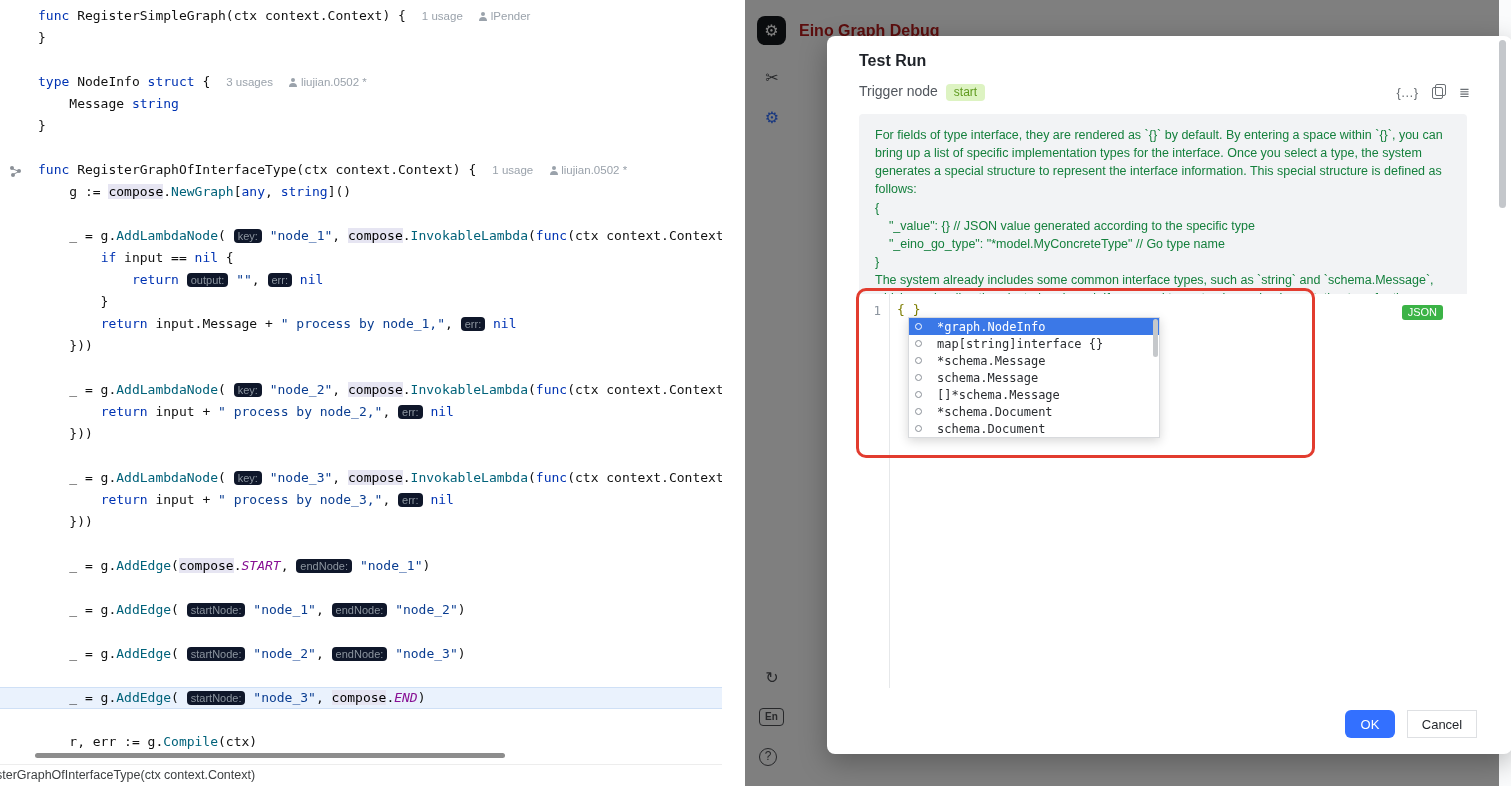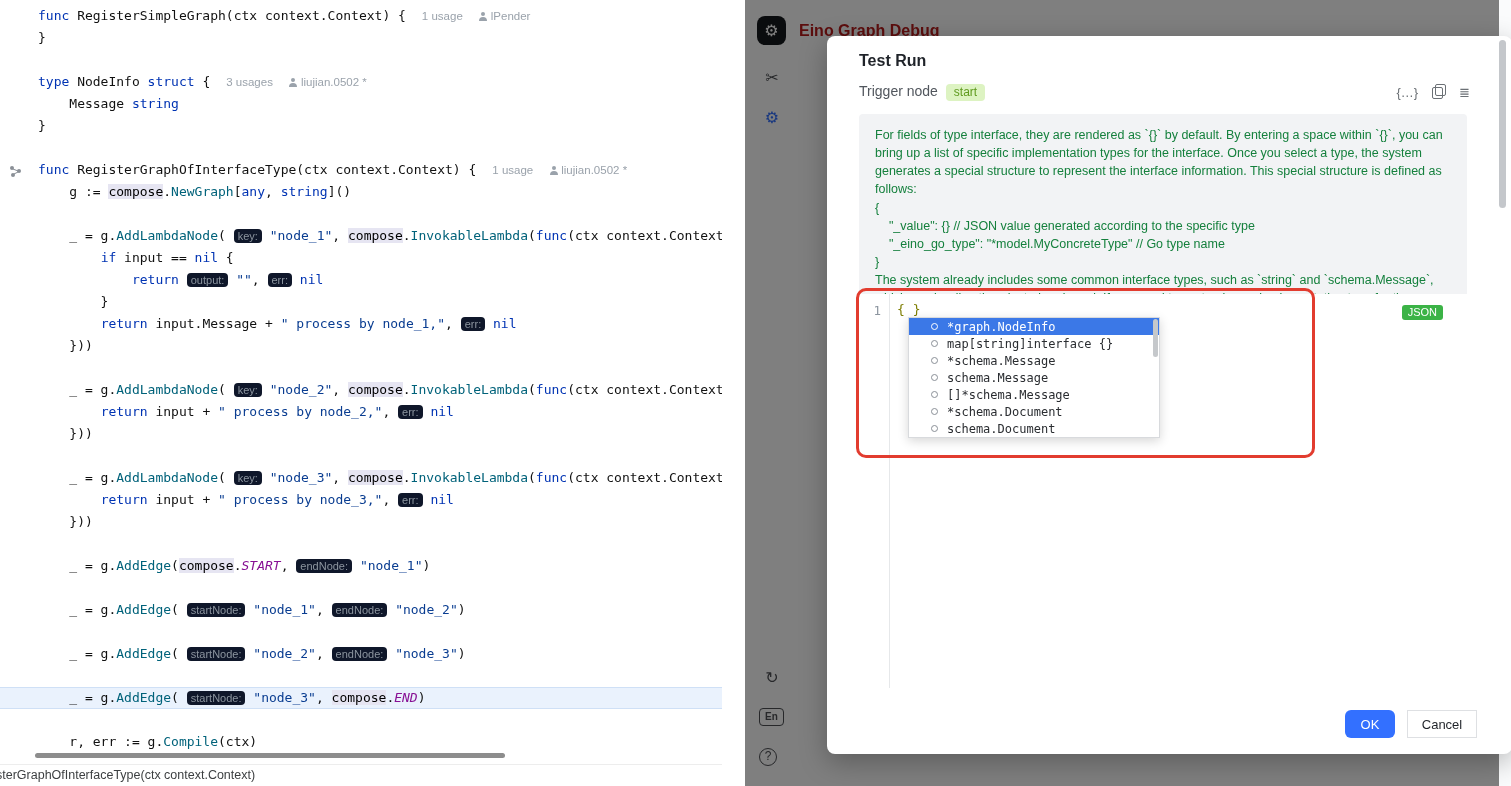--- a/index.html
+++ b/index.html
@@ -80,21 +80,21 @@
   #je-code { position:absolute; left:38px; top:8px; font-family:"DejaVu Sans Mono",monospace;
              font-size:13px; color:#7d7d00; }
   #je-badge { position:absolute; top:11px; right:41px; background:#3bb346; color:#fff; font-size:11px;
               padding:1px 6px 2px; border-radius:3px; }
 
   #highlight-rect { position:absolute; left:29px; top:252px; width:459px; height:170px;
                     border:3px solid #e23c2f; border-radius:10px; pointer-events:none; z-index:3; }
 
   #completion { position:absolute; left:81px; top:281px; width:252px; background:#fff;
                 border:1px solid #d8dadd; box-shadow:0 3px 10px rgba(0,0,0,.16); z-index:4; }
-  .cmp-item { height:17px; display:flex; align-items:center; gap:9px; padding-left:22px;
+  .cmp-item { height:17px; display:flex; align-items:center; gap:15px; padding-left:6px;
               font-family:"DejaVu Sans Mono",monospace; font-size:12px; color:#2a2d31; white-space:pre; }
   .cmp-item.selected { background:#3b78e7; color:#fff; }
   .cmp-ico { width:7px; height:7px; border:1.2px solid #8a9097; border-radius:50%; flex:0 0 auto; }
   .cmp-item.selected .cmp-ico { border-color:#fff; }
   #cmp-scroll { position:absolute; right:1px; top:1px; width:5px; height:38px; background:#c5c8cb; border-radius:3px; }
 
   #modal-footer { position:absolute; right:35px; bottom:16px; display:flex; gap:12px; }
   #btn-ok { width:50px; height:28px; background:#3370ff; color:#fff; border:none; border-radius:6px;
             font-size:13px; font-family:inherit; cursor:pointer; }
   #btn-cancel { width:70px; height:28px; background:#fff; color:#1f2329; border:1px solid #dee0e3;

